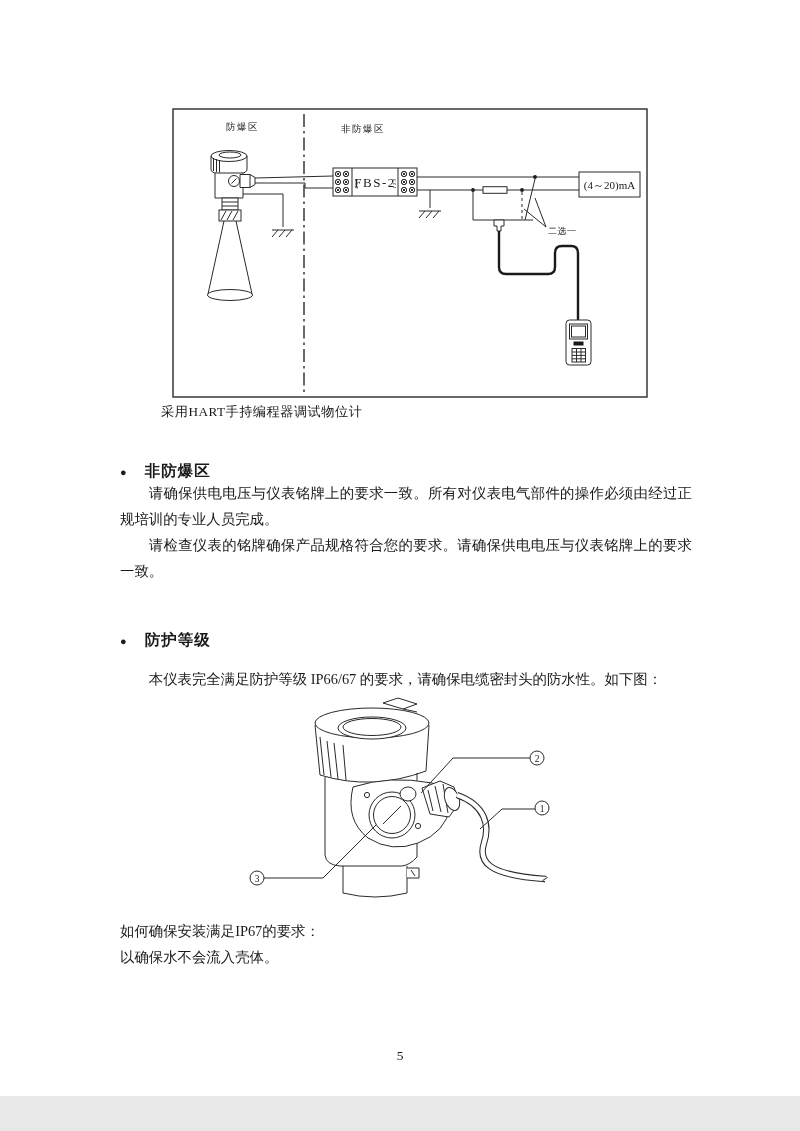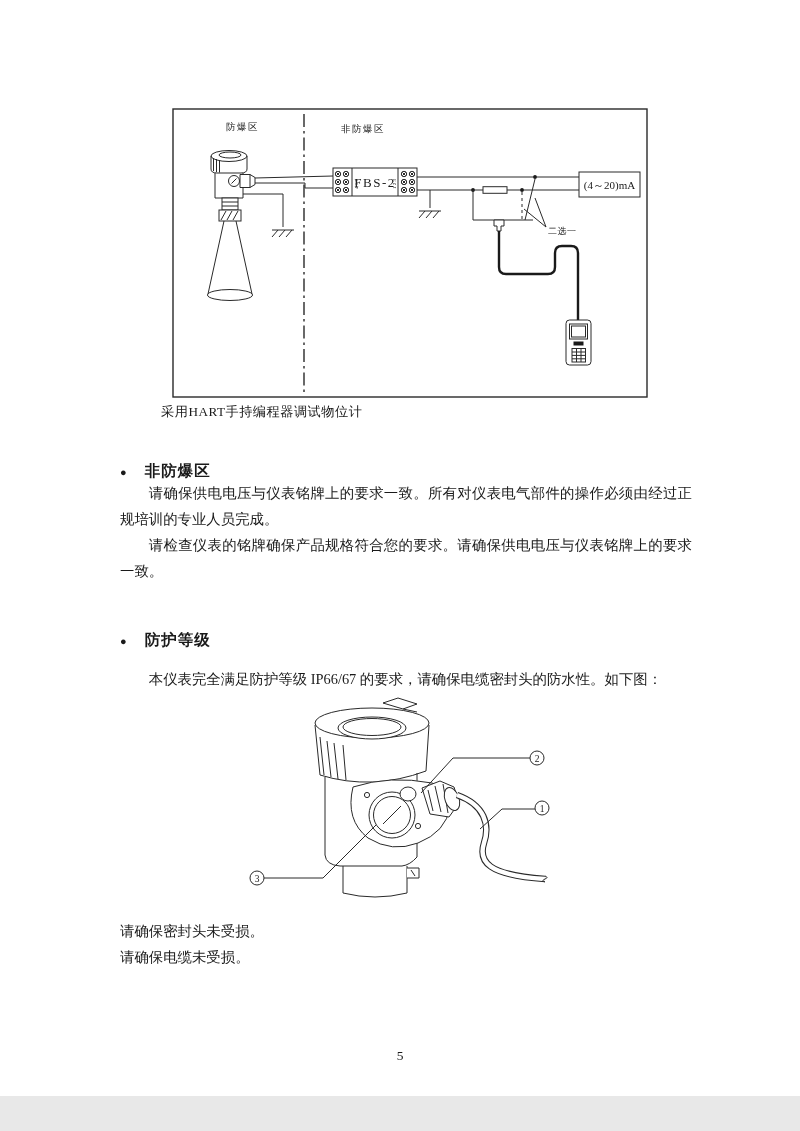--- a/index.html
+++ b/index.html
@@ -216,19 +216,19 @@
       <path d="M295,114 L262,114 L240,134" class="ln" stroke-width="0.8"></path>
       <circle cx="302" cy="113" r="7" class="fillw"></circle>
       <text x="302" y="116.5" font-size="9.5" text-anchor="middle">1</text>
       <path d="M24,183 L83,183 L136,130" class="ln" stroke-width="0.8"></path>
       <circle cx="17" cy="183" r="7" class="fillw"></circle>
       <text x="17" y="186.5" font-size="9.5" text-anchor="middle">3</text>
     </g>
   </svg>
 
   <div class="abs ip67-block" style="top:918px;">
-    <div>请确保密封头未受损。</div>
-    <div>请确保电缆未受损。</div>
+    <div>如何确保安装满足IP67的要求：</div>
+    <div>以确保水不会流入壳体。</div>
   </div>
 
   <div class="abs page-number">5</div>
 
 </div>
 
 </body></html>

